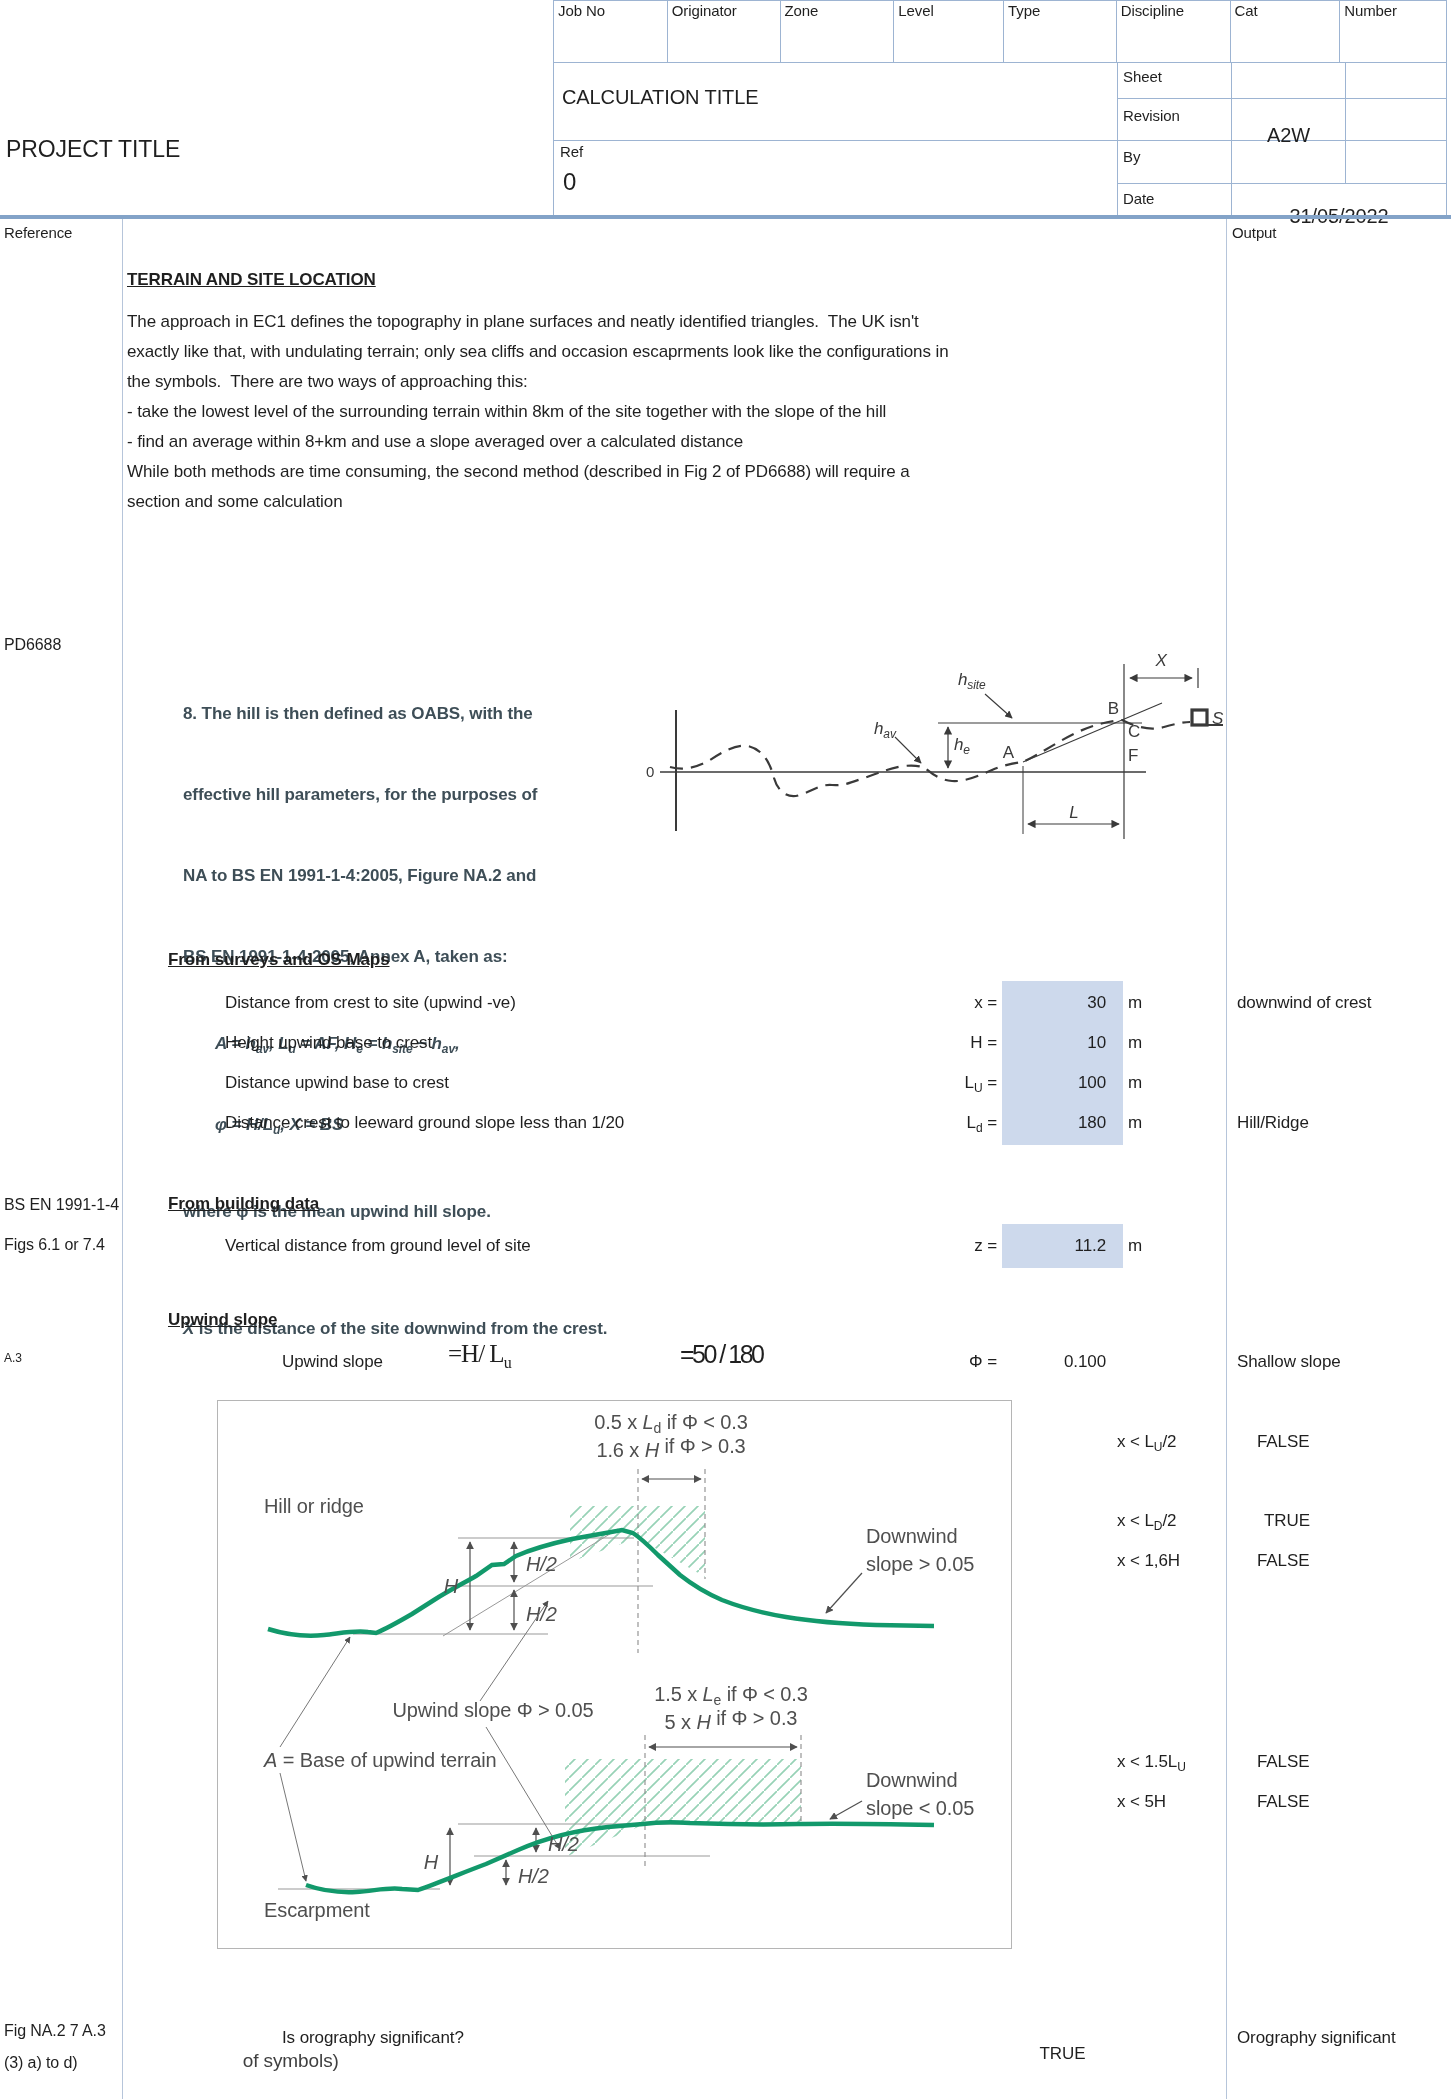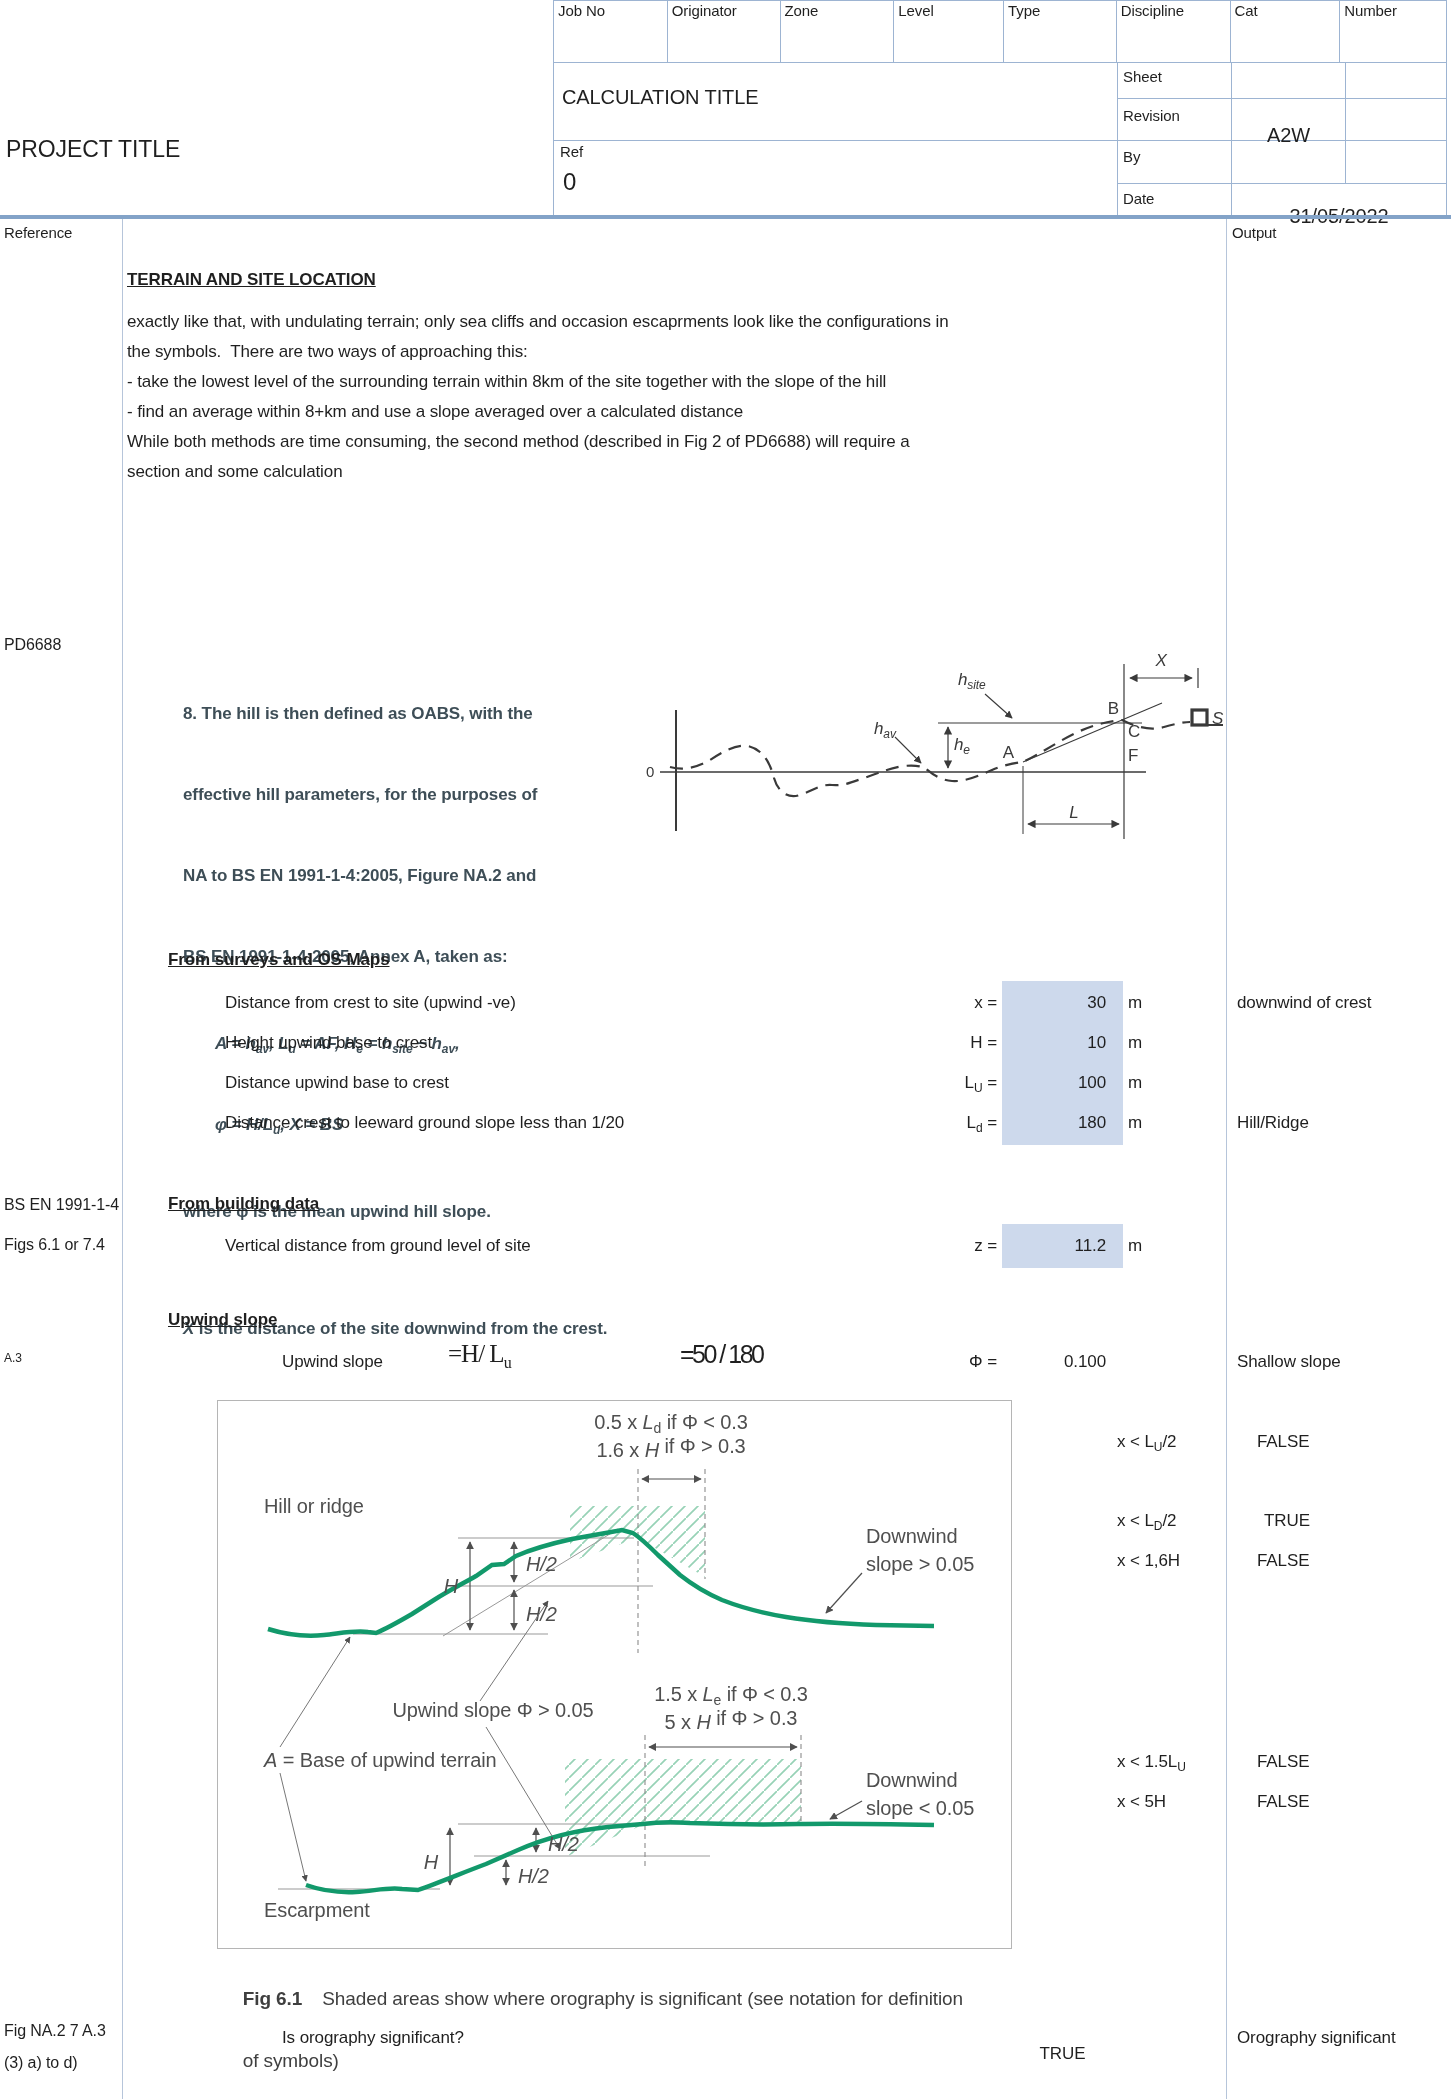--- a/index.html
+++ b/index.html
@@ -67,20 +67,21 @@
   <div class="abs" style="left:6px;top:136px;font-size:23px">PROJECT TITLE</div>
 
   <div class="abs" style="left:0;top:215px;width:1451px;height:4px;background:#83a3c8"></div>
   <div class="abs lab" style="left:4px;top:224px">Reference</div>
   <div class="abs lab" style="left:1232px;top:224px">Output</div>
   <div class="vl" style="left:122px;top:219px;height:1880px;background:#b6c5da"></div>
   <div class="vl" style="left:1226px;top:219px;height:1880px;background:#b6c5da"></div>
 
   <div class="abs heading" style="left:127px;top:270px">TERRAIN AND SITE LOCATION</div>
   <div class="abs body17" style="left:127px;top:307px;width:1095px;line-height:30px">
+    <span style="display:block" class="pre">The approach in EC1 defines the topography in plane surfaces and neatly identified triangles.  The UK isn't</span>
     <span style="display:block" class="pre">exactly like that, with undulating terrain; only sea cliffs and occasion escaprments look like the configurations in</span>
     <span style="display:block" class="pre">the symbols.  There are two ways of approaching this:</span>
     <span style="display:block" class="pre">- take the lowest level of the surrounding terrain within 8km of the site together with the slope of the hill</span>
     <span style="display:block" class="pre">- find an average within 8+km and use a slope averaged over a calculated distance</span>
     <span style="display:block" class="pre">While both methods are time consuming, the second method (described in Fig 2 of PD6688) will require a</span>
     <span style="display:block" class="pre">section and some calculation</span>
   </div>
 
   <div class="abs" style="left:4px;top:636px;font-size:16px">PD6688</div>
   <div class="abs" style="left:4px;top:1196px;font-size:16px">BS EN 1991-1-4</div>
@@ -265,21 +266,21 @@
       <text x="648" y="414"><tspan>slope &lt; 0.05</tspan></text>
       <text x="220" y="468" text-anchor="end" font-style="italic"><tspan>H</tspan></text>
       <text x="330" y="450" font-style="italic"><tspan>H/2</tspan></text>
       <text x="300" y="482" font-style="italic"><tspan>H/2</tspan></text>
       <text x="46" y="516"><tspan>Escarpment</tspan></text>
     </g>
   </svg>
   </div>
 
   <div class="abs caption" style="left:222px;top:1952px;width:800px">
-    <span><b>Fig 6.1</b><span style="display:inline-block;width:20px"></span><span>Shaded areas show where orography is significant (see notation for definition</span></span><br>
+    <br>
     <span>of symbols)</span>
   </div>
 
   <div class="abs body17" style="left:282px;top:2028px">Is orography significant?</div>
   <div class="abs body17 ct" style="left:1002px;top:2028px;width:121px">TRUE</div>
   <div class="abs outcol" style="left:1237px;top:2028px">Orography significant</div>
 
 </div>
 
 </body></html>

